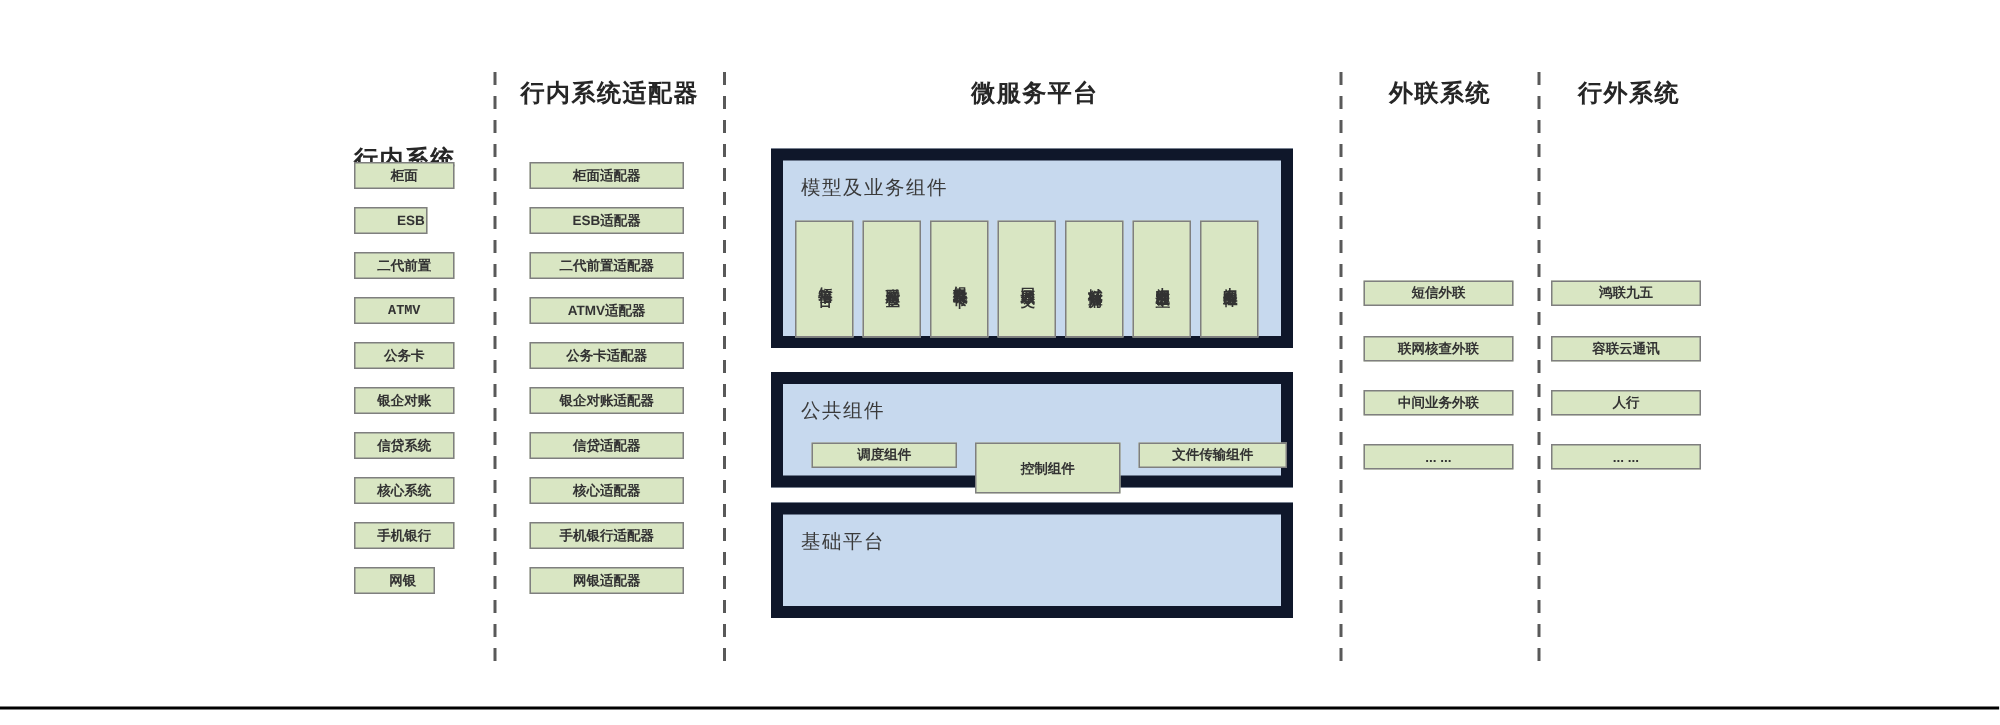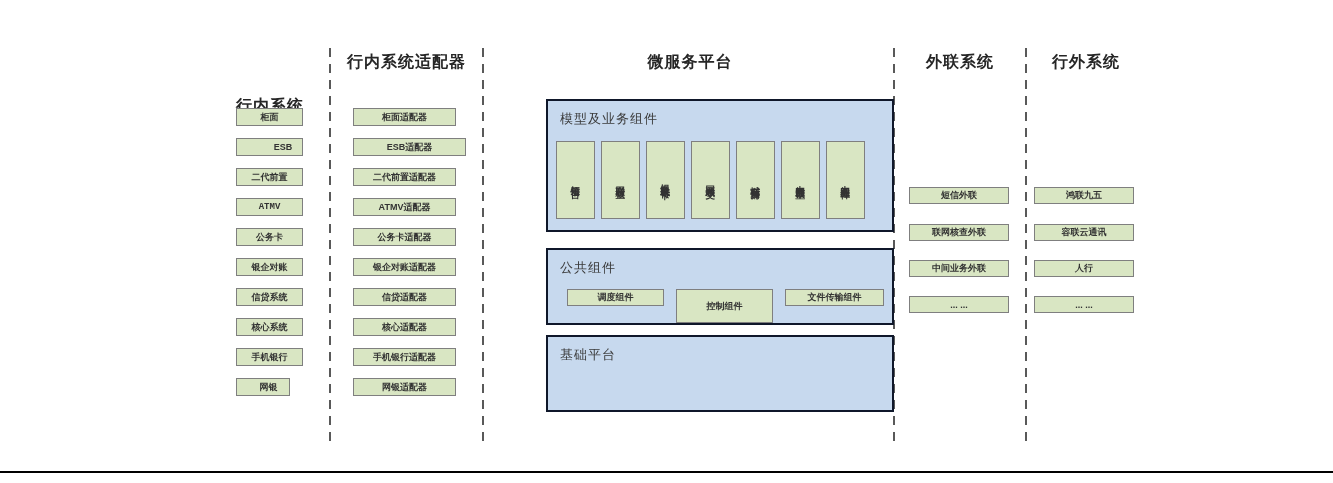--- a/index.html
+++ b/index.html
@@ -39,22 +39,21 @@
     align-items: center;
     justify-content: center;
     text-align: right;
     white-space: nowrap;
   }
   .panel {
     position: absolute;
     left: 514px;
     width: 348px;
     background: #c7d9ee;
-    border: 2px solid #0f172a;
-    margin-left: 32px;
+    border: 8px solid #0f172a;
   }
   .panel-title {
     position: absolute;
     left: 12px;
     top: 9px;
     font-size: 13px;
     color: #3a3a3a;
     letter-spacing: 1px;
   }
   .vrow {
@@ -108,32 +107,32 @@
   <div class="col-header" style="left:590px; top:52px; width:200px;">微服务平台</div>
   <div class="col-header" style="left:904px; top:52px; width:112px;">外联系统</div>
   <div class="col-header" style="left:1030px; top:52px; width:112px;">行外系统</div>
 
   <div class="dashed-sep" style="left:329px;"></div>
   <div class="dashed-sep" style="left:482px;"></div>
   <div class="dashed-sep" style="left:893px;"></div>
   <div class="dashed-sep" style="left:1025px;"></div>
 
   <div class="gbox" style="left:236px; top:108px; width:67px; height:18px;">柜面</div>
-  <div class="gbox" style="left:236px; top:138px; width:67px; height:18px;padding-left:27px;">ESB</div>
+  <div class="gbox" style="left:236px; top:138px; width:49px; height:18px;padding-left:27px;">ESB</div>
   <div class="gbox" style="left:236px; top:168px; width:67px; height:18px;">二代前置</div>
   <div class="gbox" style="left:236px; top:198px; width:67px; height:18px;font-family:Liberation Mono, monospace;">ATMV</div>
   <div class="gbox" style="left:236px; top:228px; width:67px; height:18px;">公务卡</div>
   <div class="gbox" style="left:236px; top:258px; width:67px; height:18px;">银企对账</div>
   <div class="gbox" style="left:236px; top:288px; width:67px; height:18px;">信贷系统</div>
   <div class="gbox" style="left:236px; top:318px; width:67px; height:18px;">核心系统</div>
   <div class="gbox" style="left:236px; top:348px; width:67px; height:18px;">手机银行</div>
   <div class="gbox" style="left:236px; top:378px; width:54px; height:18px;padding-left:11px;">网银</div>
 
   <div class="gbox" style="left:353px; top:108px; width:103px; height:18px;">柜面适配器</div>
-  <div class="gbox" style="left:353px; top:138px; width:113px; height:18px;">ESB适配器</div>
+  <div class="gbox" style="left:353px; top:138px; width:103px; height:18px;">ESB适配器</div>
   <div class="gbox" style="left:353px; top:168px; width:103px; height:18px;">二代前置适配器</div>
   <div class="gbox" style="left:353px; top:198px; width:103px; height:18px;">ATMV适配器</div>
   <div class="gbox" style="left:353px; top:228px; width:103px; height:18px;">公务卡适配器</div>
   <div class="gbox" style="left:353px; top:258px; width:103px; height:18px;">银企对账适配器</div>
   <div class="gbox" style="left:353px; top:288px; width:103px; height:18px;">信贷适配器</div>
   <div class="gbox" style="left:353px; top:318px; width:103px; height:18px;">核心适配器</div>
   <div class="gbox" style="left:353px; top:348px; width:103px; height:18px;">手机银行适配器</div>
   <div class="gbox" style="left:353px; top:378px; width:103px; height:18px;">网银适配器</div>
 
   <div class="panel" style="top:99px; height:133px;">

